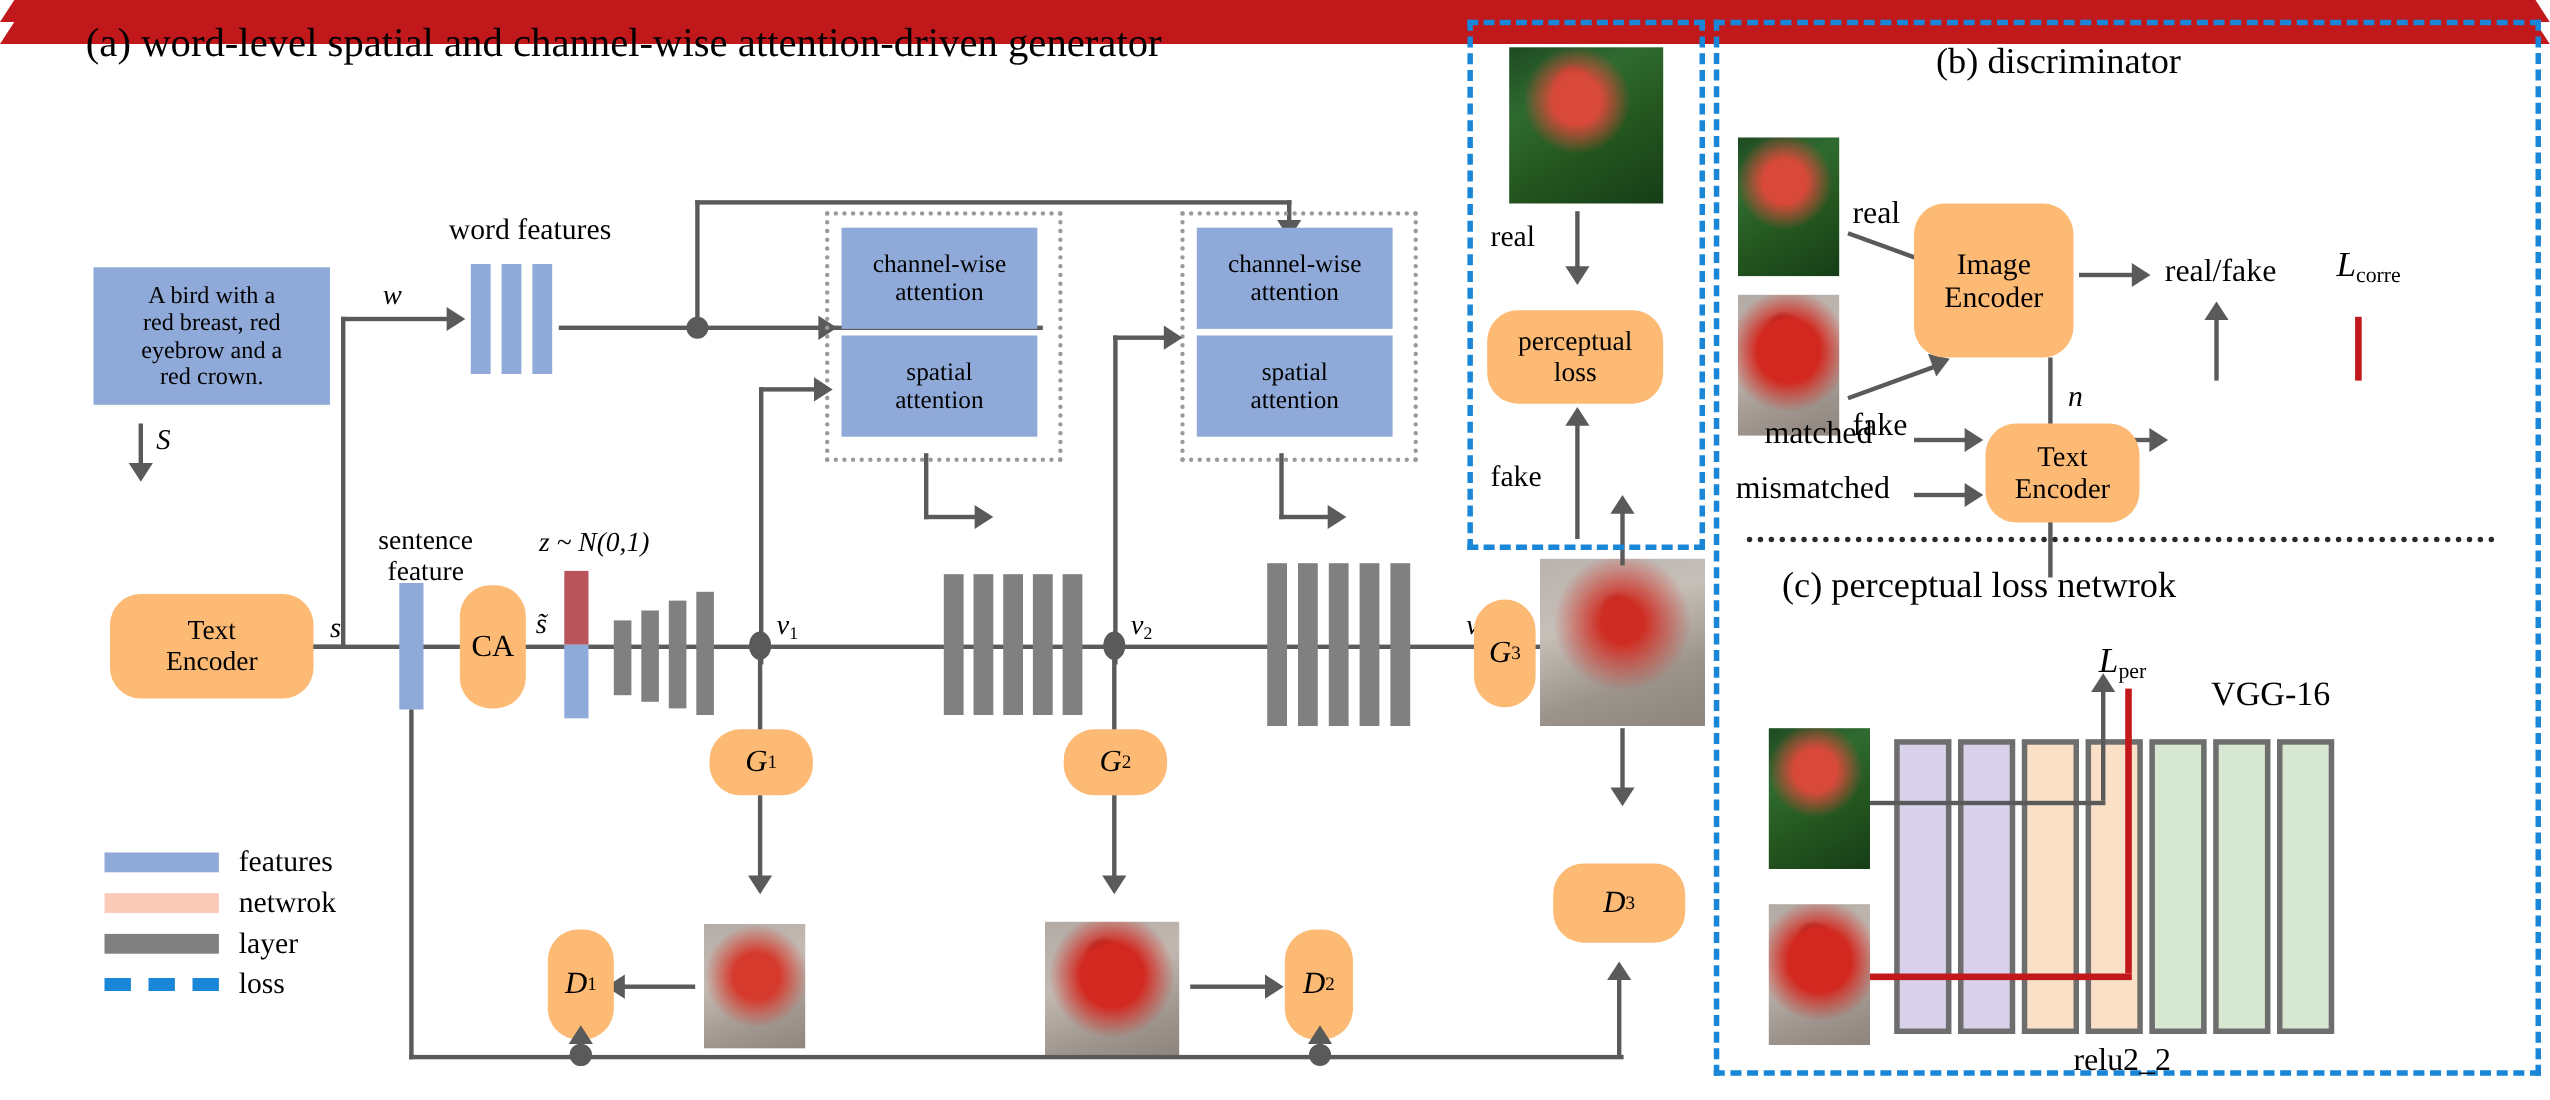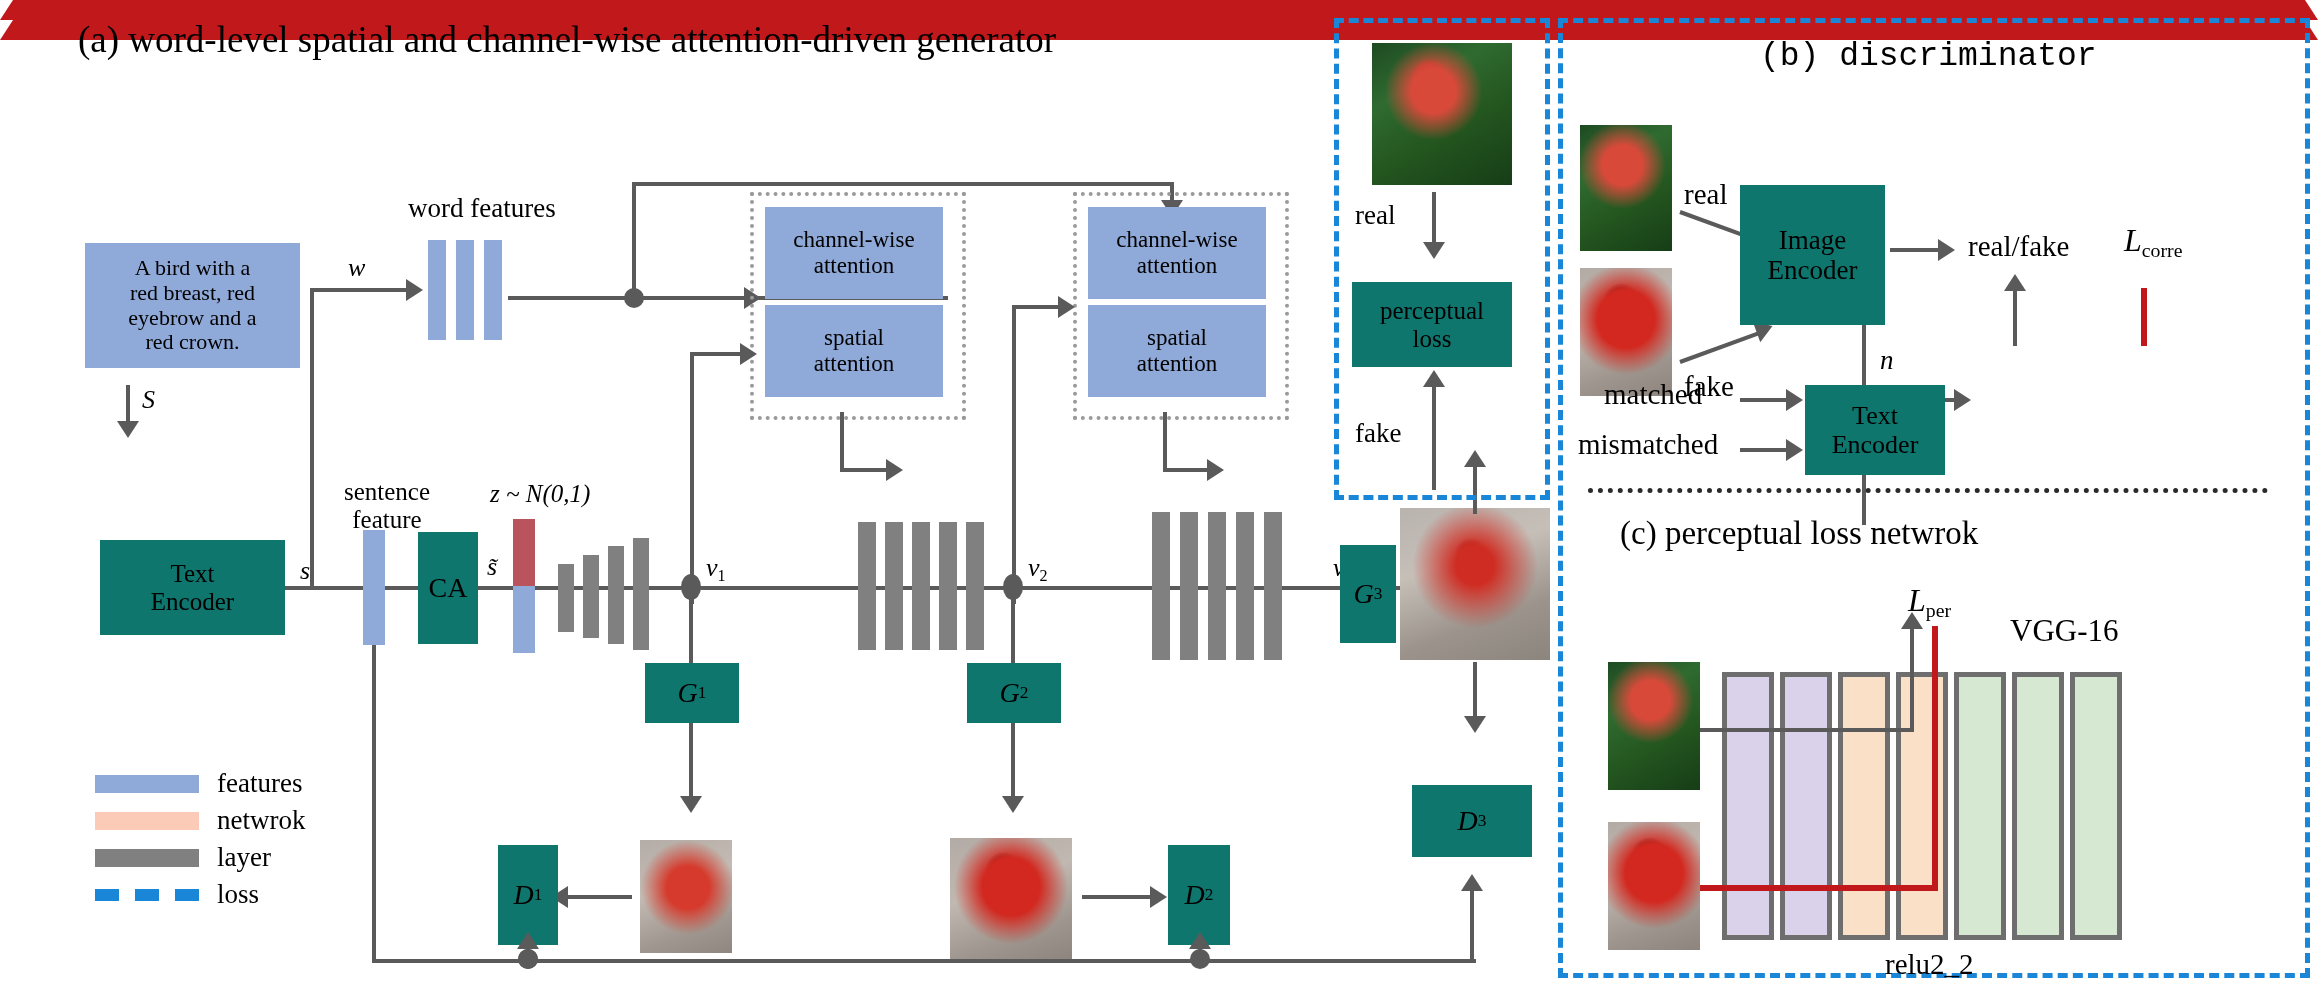--- a/index.html
+++ b/index.html
@@ -4,21 +4,21 @@
 <style>
   html,body{margin:0;padding:0;background:#ffffff;}
   body{width:2318px;height:1000px;position:relative;overflow:hidden;
        font-family:"Liberation Serif","DejaVu Serif",serif;color:#000;}
   .stage{position:absolute;left:0;top:0;width:2318px;height:1000px;}
   .abs{position:absolute;}
   .ctr{display:flex;align-items:center;justify-content:center;text-align:center;line-height:1.12;}
 
   
   .blue{background:#8fa9d8;}
-  .peach{background:#0f766e;}
+  .peach{background:#fdba74;border-radius:28px;}
   .pink{background:#f0d2e2;}
   .gray{background:#808080;}
   .red{background:#b9545c;}
 
   .lbl{white-space:nowrap;}
   .mathi{font-style:italic;}
 
   
   .hl{background:#5a5a5a;height:4px;}
   .vl{background:#5a5a5a;width:4px;}
@@ -306,21 +306,21 @@
     <div>perceptual</div>
     <div>loss</div>
   </div>
 
   <div class="abs vl" style="left:1432px;top:385px;height:105px;"></div>
   <div class="arrow-u" style="left:1423px;top:370px;"></div>
   <div class="abs lbl" style="left:1355px;top:418px;font-size:27px;">fake</div>
 
   <div class="abs dashbox" style="left:1558px;top:18px;width:742px;height:950px;"></div>
 
-  <div class="abs lbl" style="left:1760px;top:38px;font-size:33px;font-family:Liberation Mono, monospace;">(b) discriminator</div>
+  <div class="abs lbl" style="left:1760px;top:38px;font-size:33px;">(b) discriminator</div>
 
   <div class="abs imgph" style="left:1580px;top:125px;width:92px;height:126px;background:
        radial-gradient(circle at 46% 32%, #d8493a 0 20%, rgba(216,73,58,0) 44%),
        linear-gradient(150deg,#1e4a22 0%,#2f6b30 30%,#24561f 62%,#163d17 100%);"></div>
 
   <div class="abs imgph" style="left:1580px;top:268px;width:92px;height:128px;background:
        radial-gradient(circle at 50% 40%, #d2281f 0 32%, rgba(210,40,31,0) 62%),
        radial-gradient(circle at 45% 26%, #3a2020 0 12%, rgba(58,32,32,0) 17%),
        linear-gradient(160deg,#b2aaa4 0%,#c1b9b1 40%,#9e968e 75%,#8d857d 100%);"></div>
 

